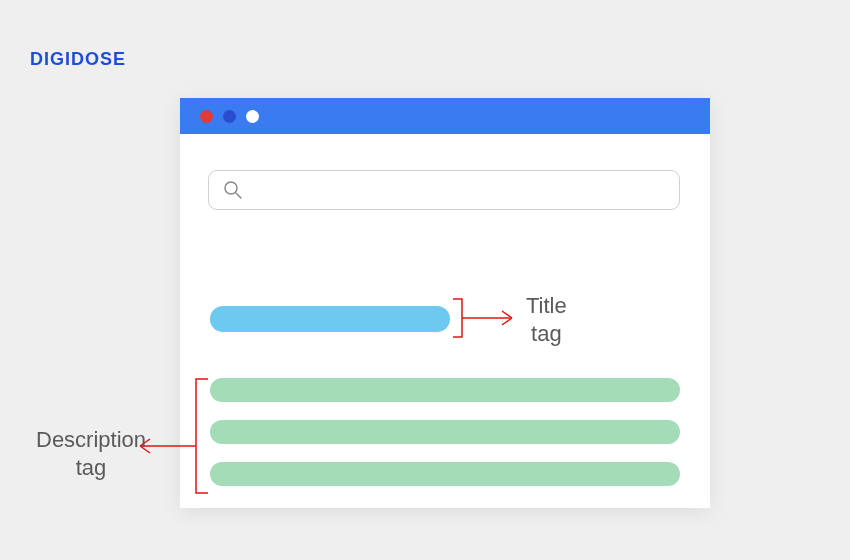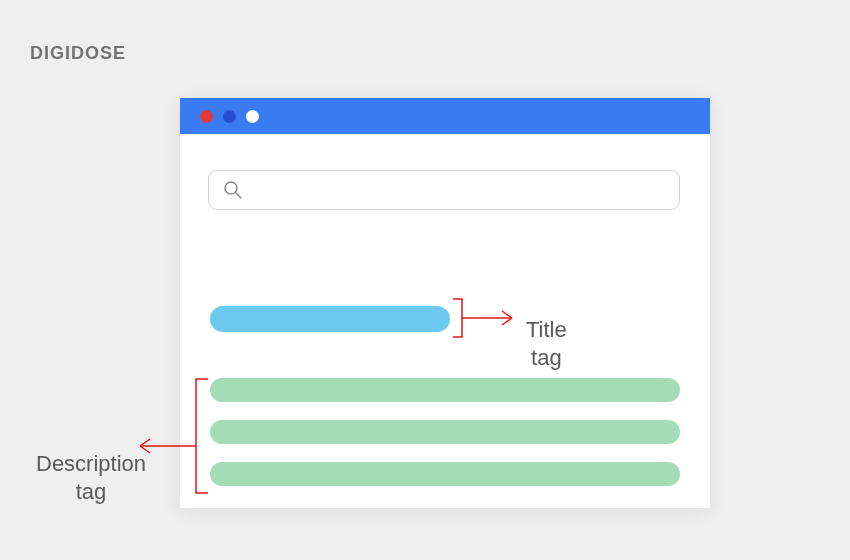--- a/index.html
+++ b/index.html
@@ -6,26 +6,26 @@
   body {
     width: 850px;
     height: 560px;
     background: #efefef;
     font-family: -apple-system, "Segoe UI", sans-serif;
     position: relative;
     overflow: hidden;
   }
   .logo {
     position: absolute;
-    top: 43px;
+    top: 49px;
     left: 30px;
     font-weight: 800;
     font-size: 18px;
     letter-spacing: 1px;
-    color: #737373;
+    color: #1d4ed8;
   }
   .browser {
     position: absolute;
     top: 98px;
     left: 180px;
     width: 530px;
     height: 410px;
     background: #fff;
     box-shadow: 0 4px 20px rgba(0,0,0,0.08);
   }
@@ -73,21 +73,20 @@
   .desc1 { top: 280px; }
   .desc2 { top: 322px; }
   .desc3 { top: 364px; }
   .label {
     position: absolute;
     font-size: 22px;
     color: #5a5a5a;
     font-weight: 400;
     text-align: center;
     line-height: 1.25;
-    margin-top: 24px;
   }
   .label.title-label { top: 292px; left: 526px; }
   .label.desc-label { top: 426px; left: 36px; }
   .arrow-svg { position: absolute; overflow: visible; }
 </style>
 </head>
 <body>
 
 <div class="logo">DIGIDOSE</div>
 

